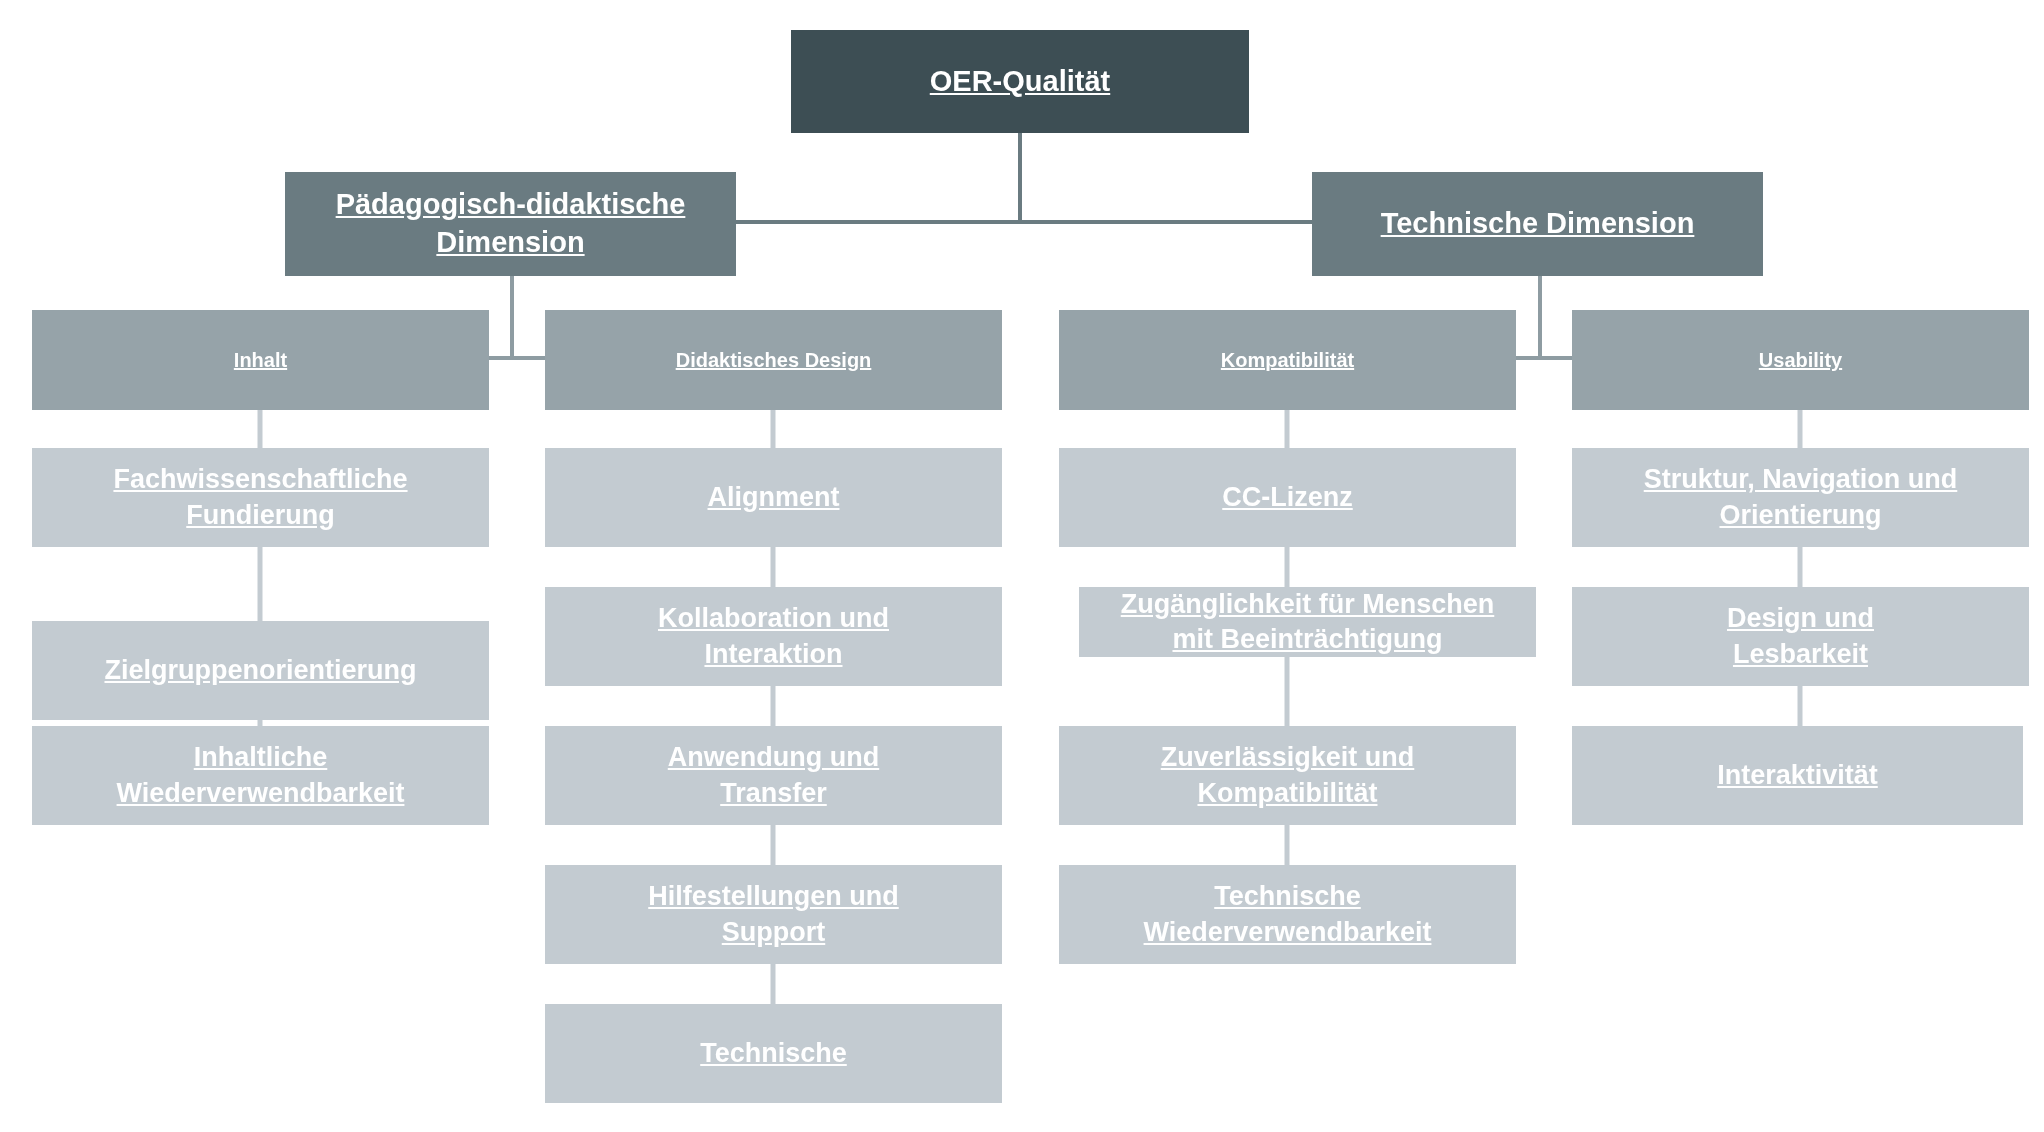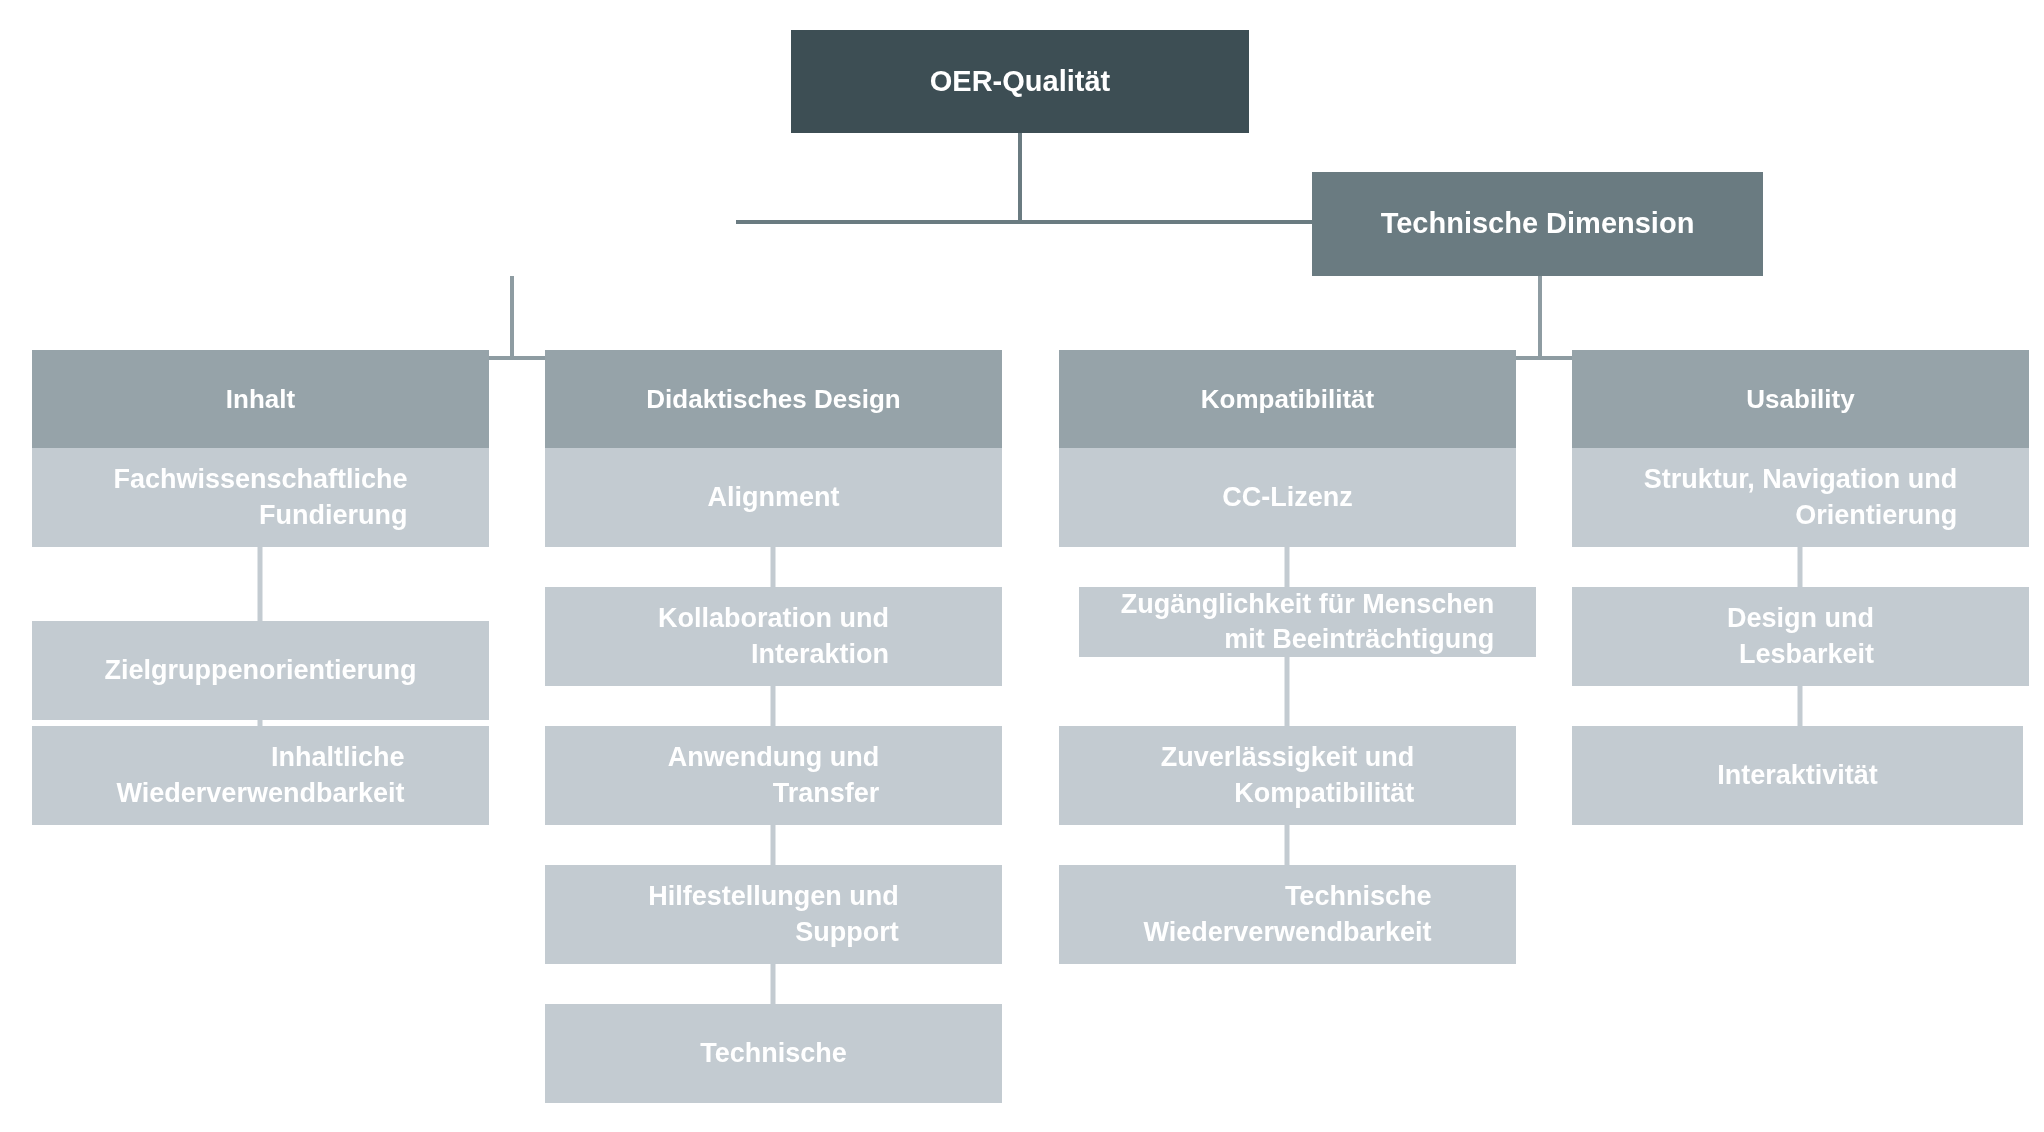--- a/index.html
+++ b/index.html
@@ -11,31 +11,32 @@
     font-family:"Liberation Sans","DejaVu Sans",sans-serif;
     overflow:hidden;
   }
   .wires{position:absolute;left:0;top:0;}
   .wire-dark{stroke:var(--line_dark);stroke-width:4;}
   .wire-mid{stroke:var(--line_mid);stroke-width:4;}
   .wire-light{stroke:var(--line_light);stroke-width:5;}
   .node{
     position:absolute;
     display:flex;align-items:center;justify-content:center;
-    text-align:right;
+    text-align:center;
     white-space:pre-line;
     font-weight:bold;
     color:var(--text);
     line-height:1.3;
     box-sizing:border-box;
     padding:17px 8px;
+    text-decoration:underline;
   }
   .root   {background:var(--root_fill);  font-size:29px;}
   .dim    {background:var(--dim_fill);   font-size:29px;}
-  .header {background:var(--header_fill);font-size:26px;margin-top:40px;}
+  .header {background:var(--header_fill);font-size:20px;}
   .item   {background:var(--child_fill); font-size:27px;}
 </style>
 </head>
 <body>
 
 <div class="canvas">
 
   <svg class="wires" width="2044" height="1132" viewBox="0 0 2044 1132">
 
     <line class="wire-dark" x1="1020" y1="133" x2="1020" y2="224"></line>
@@ -47,20 +48,22 @@
     <line class="wire-mid" x1="1516" y1="358" x2="1572" y2="358"></line>
 
     <line class="wire-light" x1="260" y1="410" x2="260" y2="726"></line>
     <line class="wire-light" x1="773" y1="410" x2="773" y2="1004"></line>
     <line class="wire-light" x1="1287" y1="410" x2="1287" y2="865"></line>
     <line class="wire-light" x1="1800" y1="410" x2="1800" y2="726"></line>
   </svg>
 
   <div class="node root" style="left:791px;top:30px;width:458px;height:103px">OER-Qualität</div>
 
+  <div class="node dim" style="left:285px;top:172px;width:451px;height:104px">Pädagogisch-didaktische
+Dimension</div>
   <div class="node dim" style="left:1312px;top:172px;width:451px;height:104px">Technische Dimension</div>
 
   <div class="node header" style="left:32px;top:310px;width:457px;height:100px">Inhalt</div>
   <div class="node item" style="left:32px;top:448px;width:457px;height:99px">Fachwissenschaftliche
 Fundierung</div>
   <div class="node item" style="left:32px;top:621px;width:457px;height:99px">Zielgruppenorientierung</div>
   <div class="node item" style="left:32px;top:726px;width:457px;height:99px">Inhaltliche
 Wiederverwendbarkeit</div>
 
   <div class="node header" style="left:545px;top:310px;width:457px;height:100px">Didaktisches Design</div>

